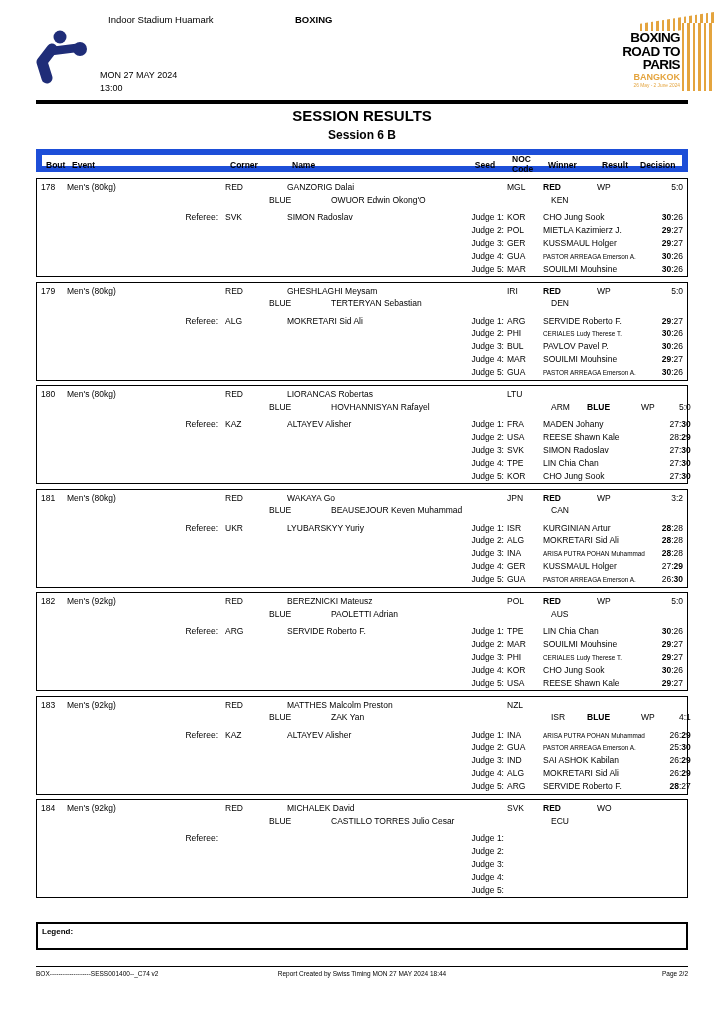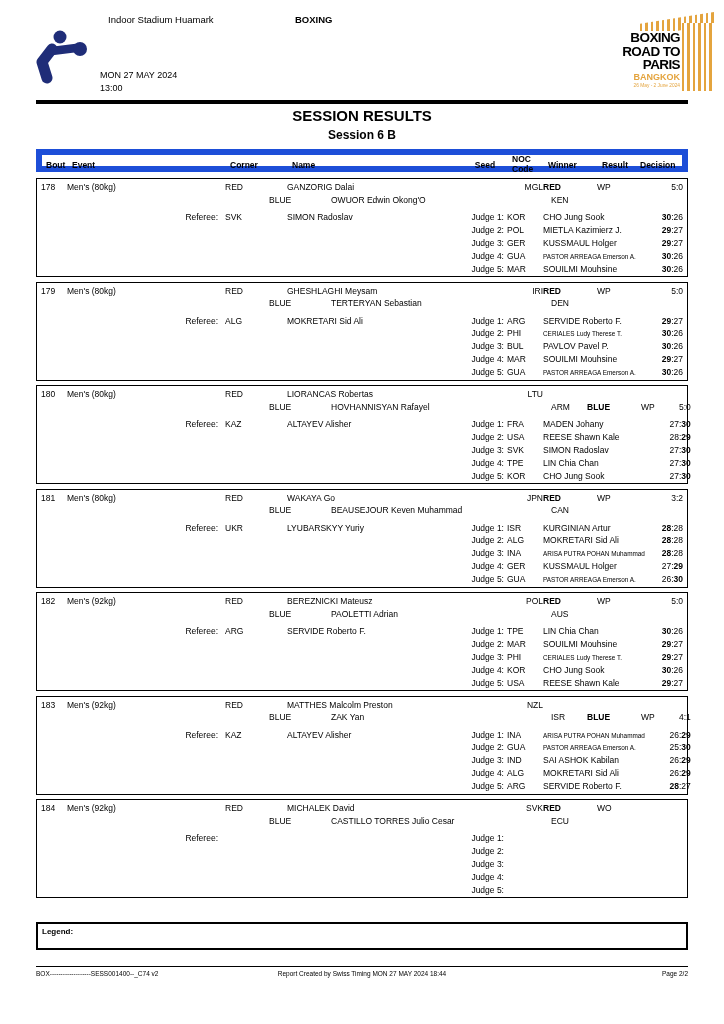--- a/index.html
+++ b/index.html
@@ -45,21 +45,21 @@
 
   
   #bouts{position:absolute;left:36px;top:178px;width:652px;display:flex;flex-direction:column;gap:4.5px;}
   .bout{border:1px solid #000;height:99px;padding-top:3px;
         grid-template-rows:12.5px 12.5px 5px repeat(5,12.9px);}
   .r1{grid-row:1;} .r2{grid-row:2;padding-left:44px;}
   .c-bout{grid-column:1;padding-left:4px;}
   .c-event{grid-column:2;}
   .c-corner{grid-column:3;}
   .c-name{grid-column:4 / span 2;white-space:nowrap;}
-  .c-noc{grid-column:6;text-align:right;}
+  .c-noc{grid-column:6;}
   .c-winner{grid-column:7;font-weight:bold;}
   .c-result{grid-column:8;}
   .c-decision{grid-column:9;text-align:right;padding-right:4px;}
   .c-reflabel{grid-column:2;grid-row:4;text-align:right;padding-right:7px;}
   .c-refnoc{grid-column:3;grid-row:4;}
   .c-refname{grid-column:4;grid-row:4;white-space:nowrap;}
   .c-jlabel{grid-column:5;text-align:right;padding-right:3px;}
   .c-jnoc{grid-column:6;}
   .c-jname{grid-column:7 / span 2;white-space:nowrap;}
   .c-jname.small{font-size:6.4px;line-height:12.9px;}

